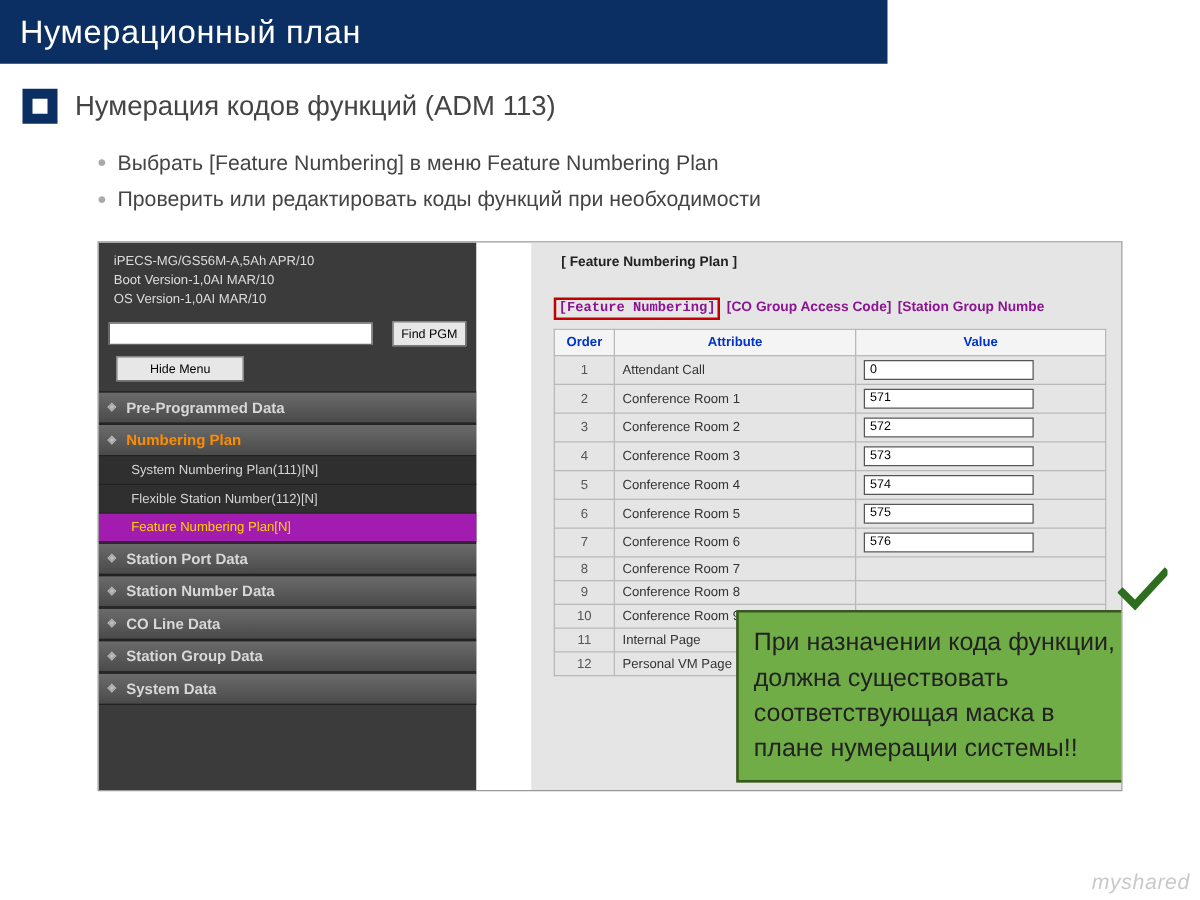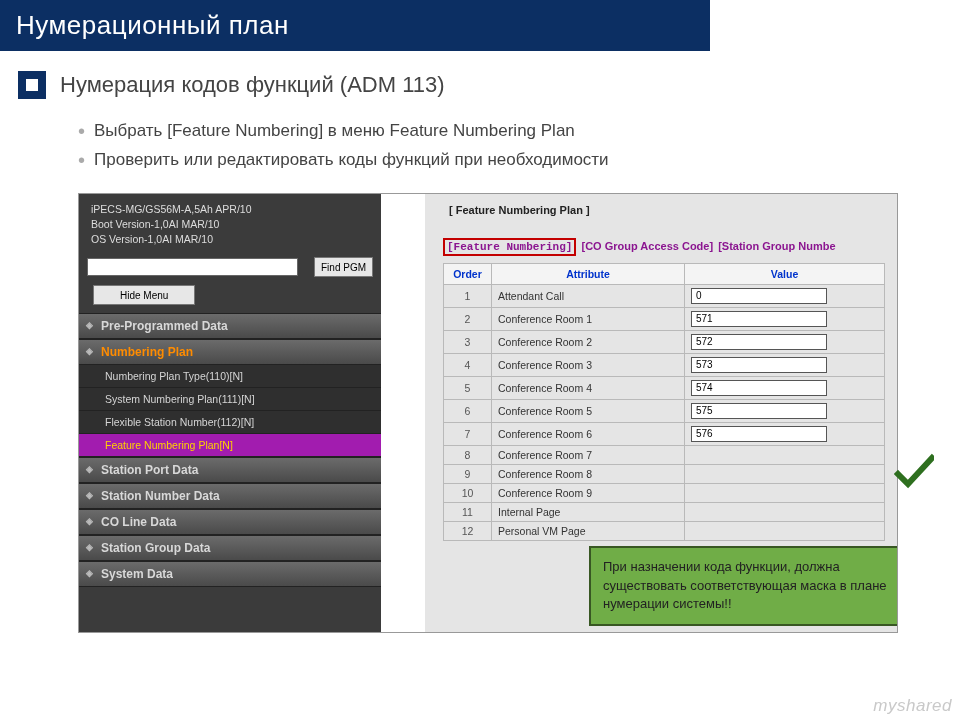--- a/index.html
+++ b/index.html
@@ -46,21 +46,21 @@
   .tabs span { color: #8b1590; font-weight: bold; font-size: 11px; margin-right: 2px; }
   .tabs .boxed { border: 2px solid #c30000; padding: 1px 2px; font-family: Liberation Mono, monospace; }
 
   table.data { width: 100%; border-collapse: collapse; font-size: 10.5px; }
   table.data th { color: #0033cc; font-weight: bold; border: 1px solid #b9b9b9; padding: 4px 6px; background: #f4f4f4; }
   table.data td { border: 1px solid #b9b9b9; padding: 3px 6px; color: #333; }
   table.data td.c { text-align: center; color: #555; }
   table.data td input { width: 136px; height: 16px; font-size: 10px; padding: 0 4px; border: 1px solid #555; }
 
   
-  .callout { position: absolute; right: -12px; bottom: 6px; width: 320px; background: #70ad47; border: 2px solid #385723; padding: 10px 12px; color: #222; font-size: 13px; line-height: 1.42; }
+  .callout { position: absolute; right: -12px; bottom: 6px; width: 320px; background: #70ad47; border: 2px solid #385723; padding: 10px 12px; color: #222; font-size: 20px; line-height: 1.42; }
   .check { position: absolute; right: 26px; top: 452px; font-size: 44px; color: #2e6f1f; font-weight: bold; }
   .check svg { width: 40px; height: 40px; }
 
   .watermark { position: absolute; right: 8px; bottom: 4px; font-size: 17px; color: #c9c9c9; letter-spacing: .5px; font-style: italic; }
 </style>
 </head>
 <body>
 
 <div class="banner">
   <span>Нумерационный план</span>
@@ -90,21 +90,20 @@
       <input type="text" style="">
       <button>Find PGM</button>
     </div>
     <div class="hide">
       <button>Hide Menu</button>
     </div>
 
     <div class="grp-hdr">Pre-Programmed Data</div>
     <div class="grp-hdr active">Numbering Plan</div>
     <div class="subitems">
-      <div>Numbering Plan Type(110)[N]</div>
       <div>System Numbering Plan(111)[N]</div>
       <div>Flexible Station Number(112)[N]</div>
       <div class="sel">Feature Numbering Plan[N]</div>
     </div>
     <div class="grp-hdr">Station Port Data</div>
     <div class="grp-hdr">Station Number Data</div>
     <div class="grp-hdr">CO Line Data</div>
     <div class="grp-hdr">Station Group Data</div>
     <div class="grp-hdr">System Data</div>
   </div>

